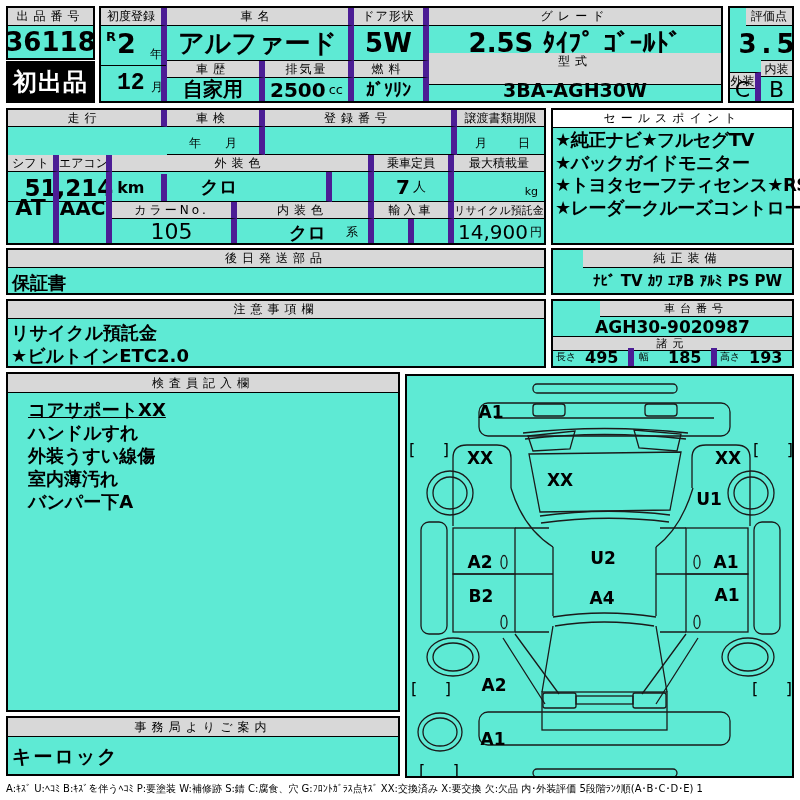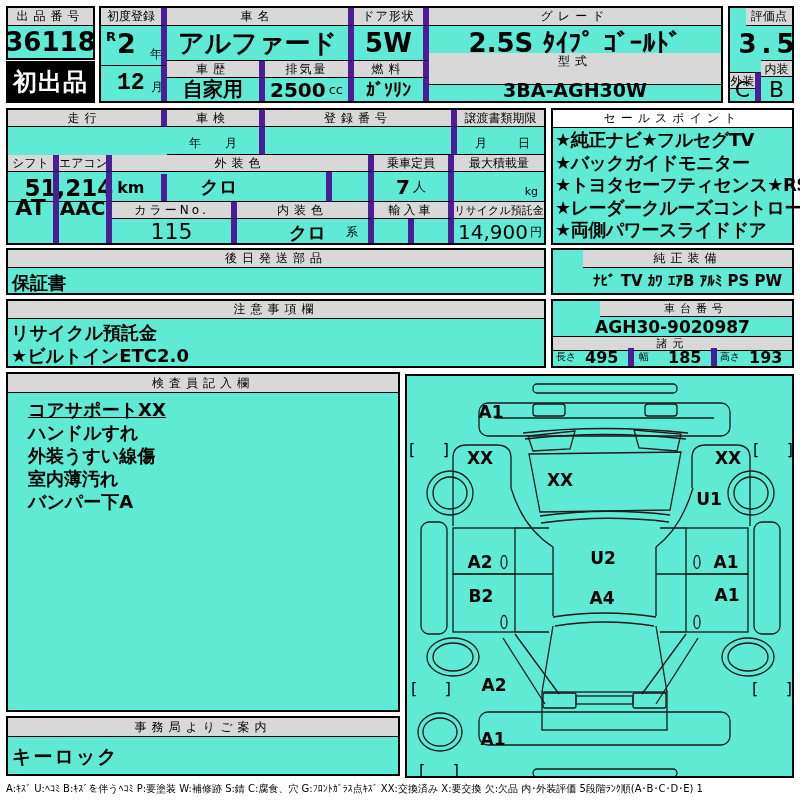--- a/index.html
+++ b/index.html
@@ -116,41 +116,40 @@
   </div>
   <div class="abs bd-b" style="left:446px;top:62px;width:90px;height:30px;">
     <span style="position:absolute;right:6px;bottom:3px;font-size:11px;">kg</span>
   </div>
 
   <div class="abs hdr bd-r" style="left:104px;top:92px;width:125px;height:17px;letter-spacing:3px;">カラーNo.</div>
   <div class="abs hdr bd-r" style="left:229px;top:92px;width:137px;height:17px;">内装色</div>
   <div class="abs hdr bd-r" style="left:366px;top:92px;width:80px;height:17px;letter-spacing:3px;">輸入車</div>
   <div class="abs hdr tight" style="left:446px;top:92px;width:90px;height:17px;font-size:11px;">リサイクル預託金</div>
 
-  <div class="abs c bd-r" style="left:104px;top:109px;width:125px;height:24px;font-size:22px;">115</div>
+  <div class="abs c bd-r" style="left:104px;top:109px;width:125px;height:24px;font-size:22px;">105</div>
   <div class="abs bd-r" style="left:229px;top:109px;width:137px;height:24px;">
     <span style="position:absolute;left:52px;top:2px;font-size:18px;font-weight:bold;">クロ</span>
     <span style="position:absolute;right:10px;bottom:2px;font-size:12px;">系</span>
   </div>
   <div class="abs bd-r" style="left:366px;top:109px;width:40px;height:24px;"></div>
   <div class="abs bd-r" style="left:406px;top:109px;width:40px;height:24px;"></div>
   <div class="abs" style="left:446px;top:109px;width:90px;height:24px;">
     <span style="position:absolute;right:16px;top:1px;font-size:20px;">14,900</span>
     <span style="position:absolute;right:2px;bottom:2px;font-size:12px;">円</span>
   </div>
 </div>
 
 <div class="panel" style="left:551px;top:108px;width:243px;height:137px;">
   <div class="hdr white">セールスポイント</div>
   <div id="sales-list" style="padding:1px 2px;">
       <div class="sp-line">★純正ナビ★フルセグTV</div>
       <div class="sp-line">★バックガイドモニター</div>
       <div class="sp-line">★トヨタセーフティセンス★RSA</div>
       <div class="sp-line">★レーダークルーズコントロール</div>
-      <div class="sp-line">★両側パワースライドドア</div>
     </div>
 </div>
 
 <div class="panel" style="left:6px;top:248px;width:540px;height:47px;">
   <div class="hdr">後日発送部品</div>
   <div style="padding:3px 4px;font-size:18px;font-weight:bold;">保証書</div>
 </div>
 
 <div class="panel" style="left:551px;top:248px;width:243px;height:47px;padding-left:30px;">
   <div class="hdr">純正装備</div>

